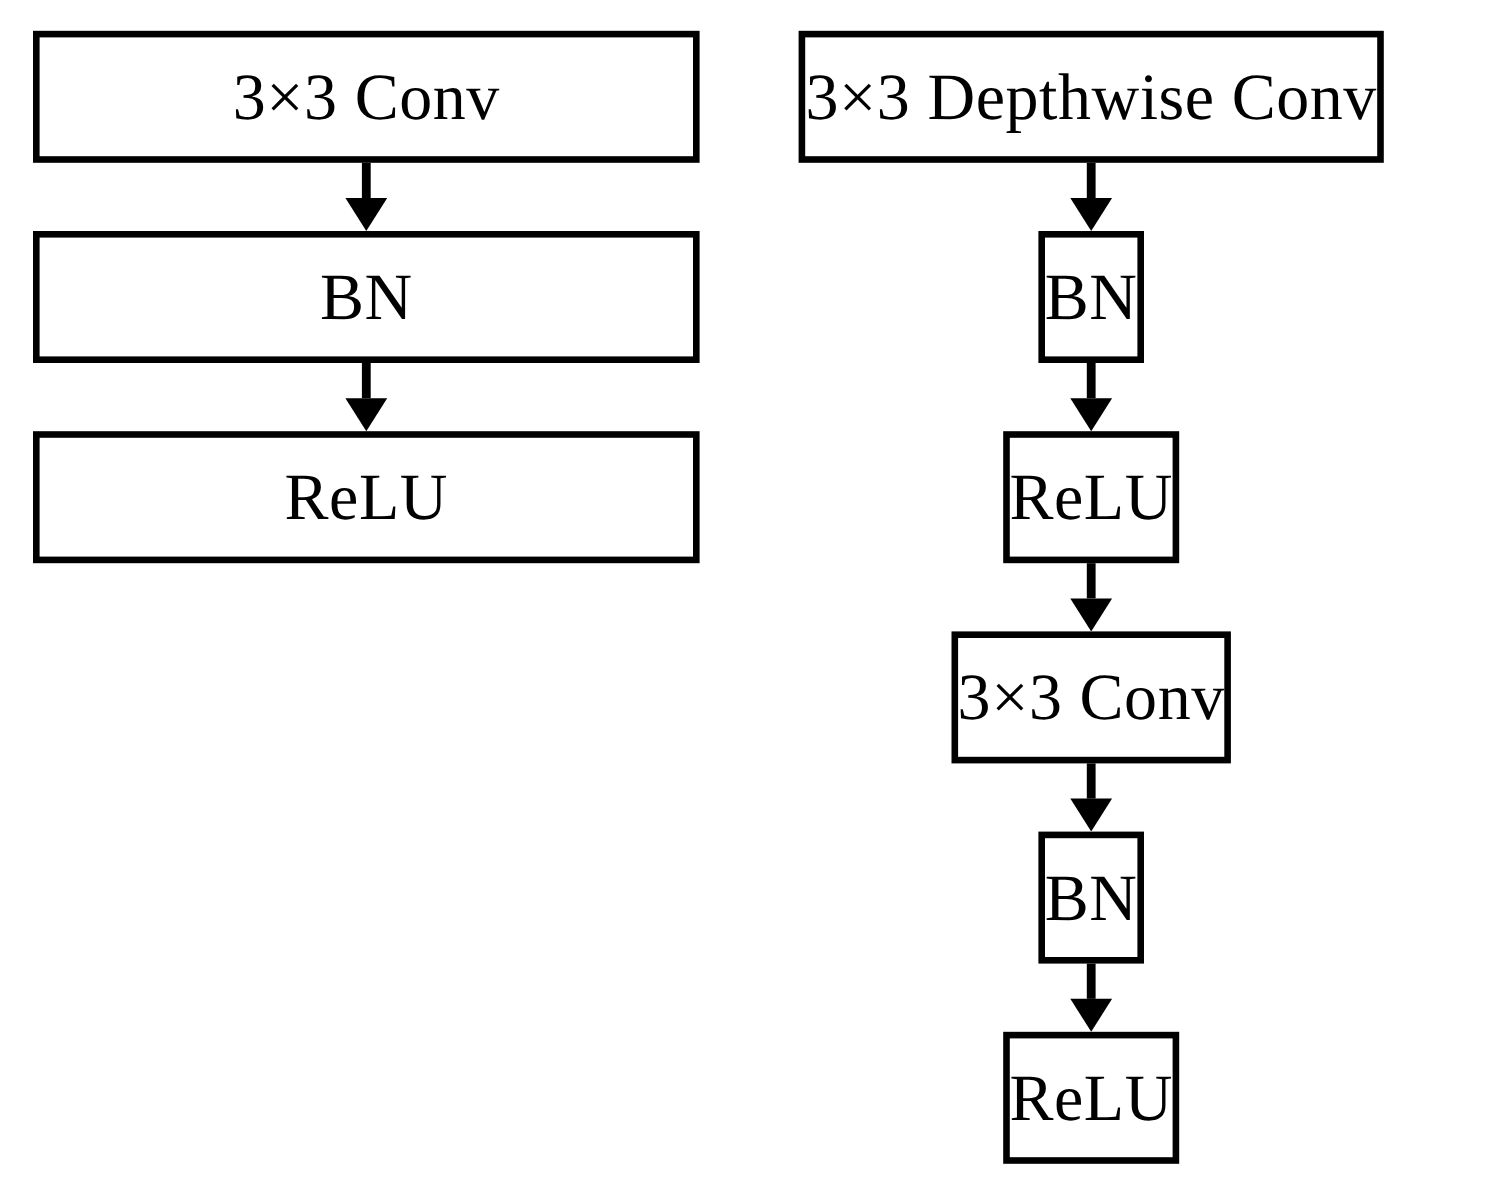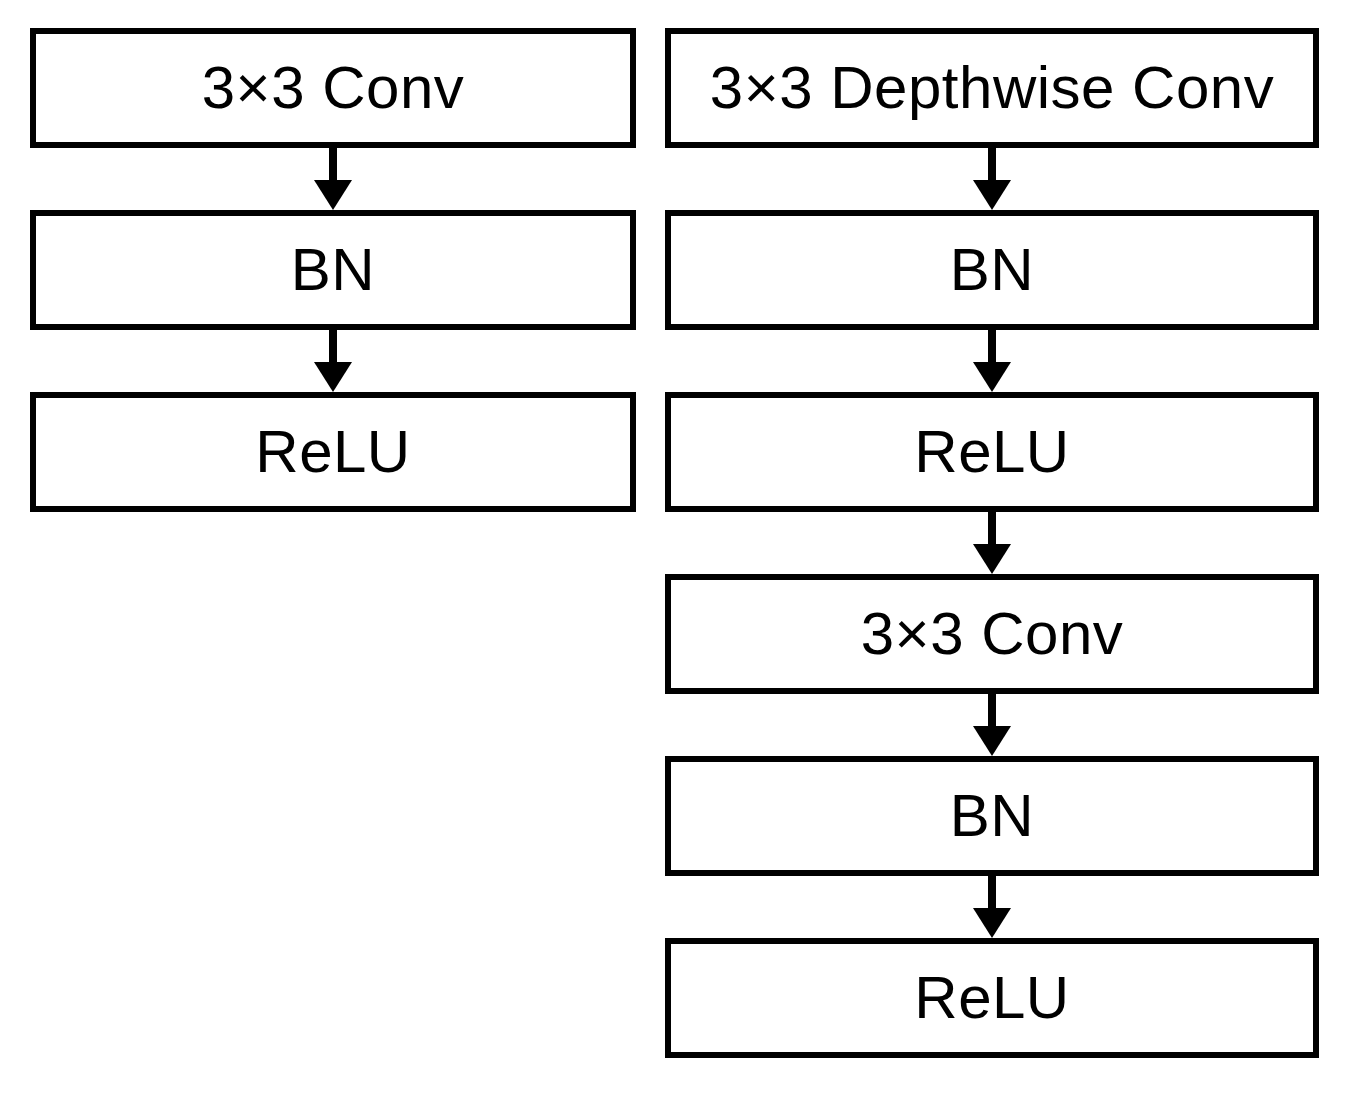--- a/index.html
+++ b/index.html
@@ -5,30 +5,30 @@
   :root{
     --line:#000000;
     --bg:#ffffff;
   }
   html,body{margin:0;padding:0;background:var(--bg);}
   .canvas{
     position:relative;
     width:1355px;height:1093px;
     background:var(--bg);
     overflow:hidden;
-    font-family:Liberation Sans, sans-serif;
+    font-family:Liberation Serif, serif;
   }
   .col{
     position:absolute;
     top:28px;
     display:flex;
     flex-direction:column;
   }
   .col-left{left:30px;width:606px;}
-  .col-right{left:665px;width:654px;}
+  .col-right{left:665px;width:654px;align-items:center;}
   .box{
     box-sizing:border-box;
     height:120px;
     border:6px solid var(--line);
     background:var(--bg);
     display:flex;
     align-items:center;
     justify-content:center;
   }
   .box-label{

